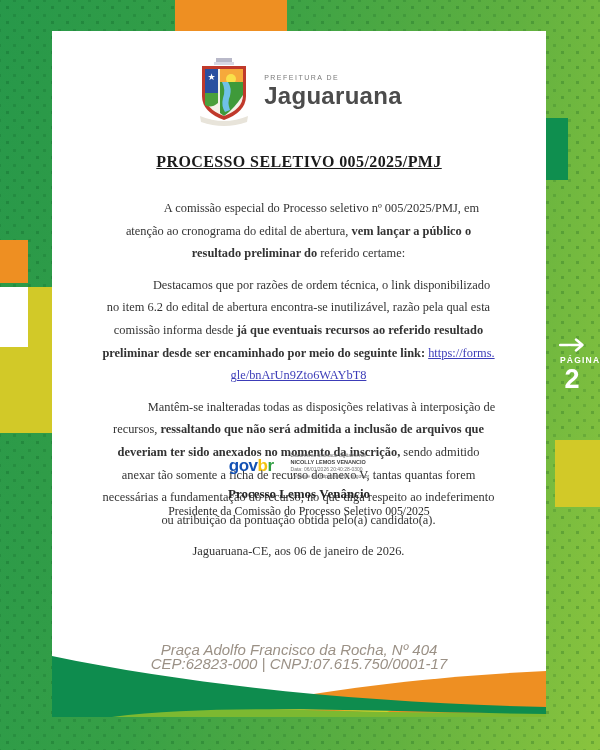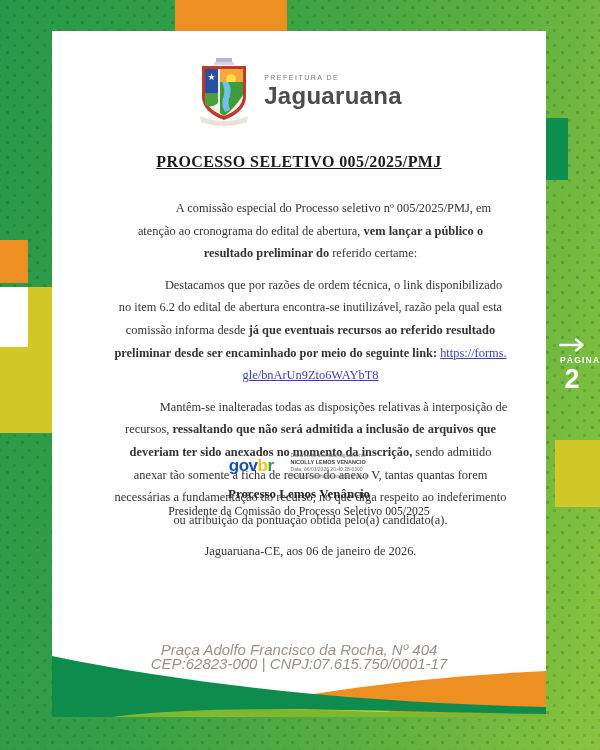--- a/index.html
+++ b/index.html
@@ -42,21 +42,21 @@
   }
 
   .doc-header { position:absolute; top:27px; left:0; width:100%; display:flex; justify-content:center; align-items:center; gap:12px; }
   .crest svg { display:block; }
   .org-name  { font-family:"Liberation Sans", sans-serif; font-size:7px; letter-spacing:1.5px; color:#7a7a7a; margin-bottom:1px; }
   .city-name { font-family:"Liberation Sans", sans-serif; font-size:24px; font-weight:bold; color:#4c4c4c; letter-spacing:.3px; }
 
   .doc-title { position:absolute; top:122px; left:0; width:100%; text-align:center;
     font-size:16px; font-weight:bold; text-decoration:underline; letter-spacing:.4px; color:#1c1c1c; }
 
-  .doc-body { position:absolute; top:166px; left:60px; width:397px; font-size:12.4px; line-height:22.6px; text-align:justify; color:#333; }
+  .doc-body { position:absolute; top:166px; left:48px; width:397px; font-size:12.4px; line-height:22.6px; text-align:justify; color:#333; }
   .doc-body p { text-indent:46px; margin-bottom:9px;text-align:center; }
   .seg-bold { font-weight:bold; }
   .doc-link { color:#3c3cb8; text-decoration:underline; cursor:pointer; word-break:break-all; }
 
   .date-line { margin-top:2px; text-align:center; text-indent:0 !important; font-size:12.4px; }
 
   .gov-sign { position:absolute; top:421px; left:0; width:100%; display:flex; justify-content:center; align-items:center; gap:17px; }
   .govbr-logo { font-family:"Liberation Sans", sans-serif; font-size:17px; font-weight:bold; letter-spacing:-0.5px; }
   .gov-blue { color:#1351b4; } .gov-yellow { color:#f4c20d; } .gov-green { color:#2f9e41; }
   .sign-lines { font-family:"Liberation Sans", sans-serif; font-size:5px; line-height:7px; color:#6e6e6e; text-align:left; }

